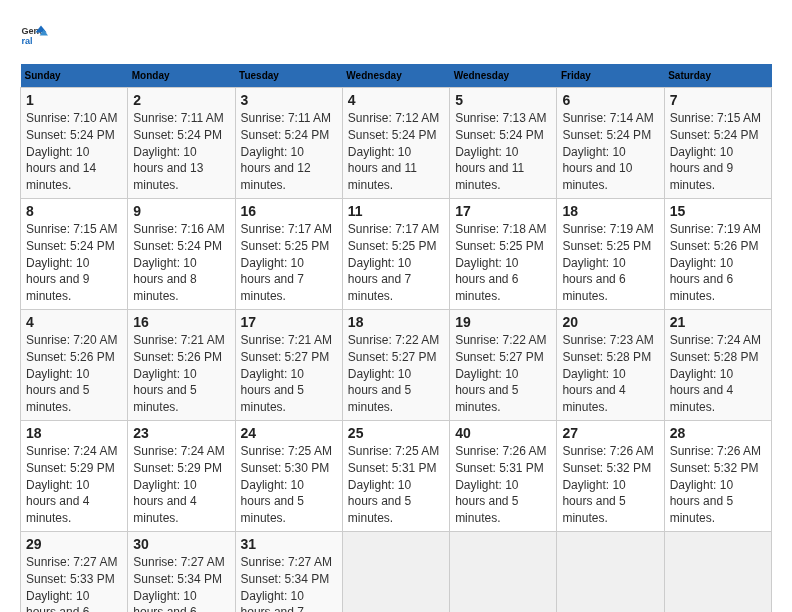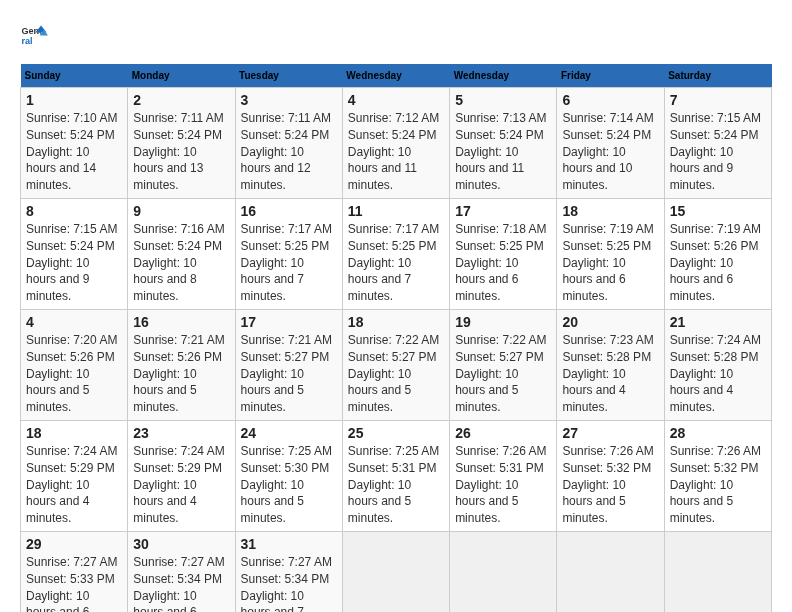--- a/index.html
+++ b/index.html
@@ -224,21 +224,21 @@
         </td>
         <td>
           <span class="day-num">24</span>
           <div class="day-info">Sunrise: 7:25 AM<br>Sunset: 5:30 PM<br>Daylight: 10 hours and 5 minutes.</div>
         </td>
         <td>
           <span class="day-num">25</span>
           <div class="day-info">Sunrise: 7:25 AM<br>Sunset: 5:31 PM<br>Daylight: 10 hours and 5 minutes.</div>
         </td>
         <td>
-          <span class="day-num">26</span>
+          <span class="day-num">40</span>
           <div class="day-info">Sunrise: 7:26 AM<br>Sunset: 5:31 PM<br>Daylight: 10 hours and 5 minutes.</div>
         </td>
         <td>
           <span class="day-num">27</span>
           <div class="day-info">Sunrise: 7:26 AM<br>Sunset: 5:32 PM<br>Daylight: 10 hours and 5 minutes.</div>
         </td>
         <td>
           <span class="day-num">28</span>
           <div class="day-info">Sunrise: 7:26 AM<br>Sunset: 5:32 PM<br>Daylight: 10 hours and 5 minutes.</div>
         </td>

